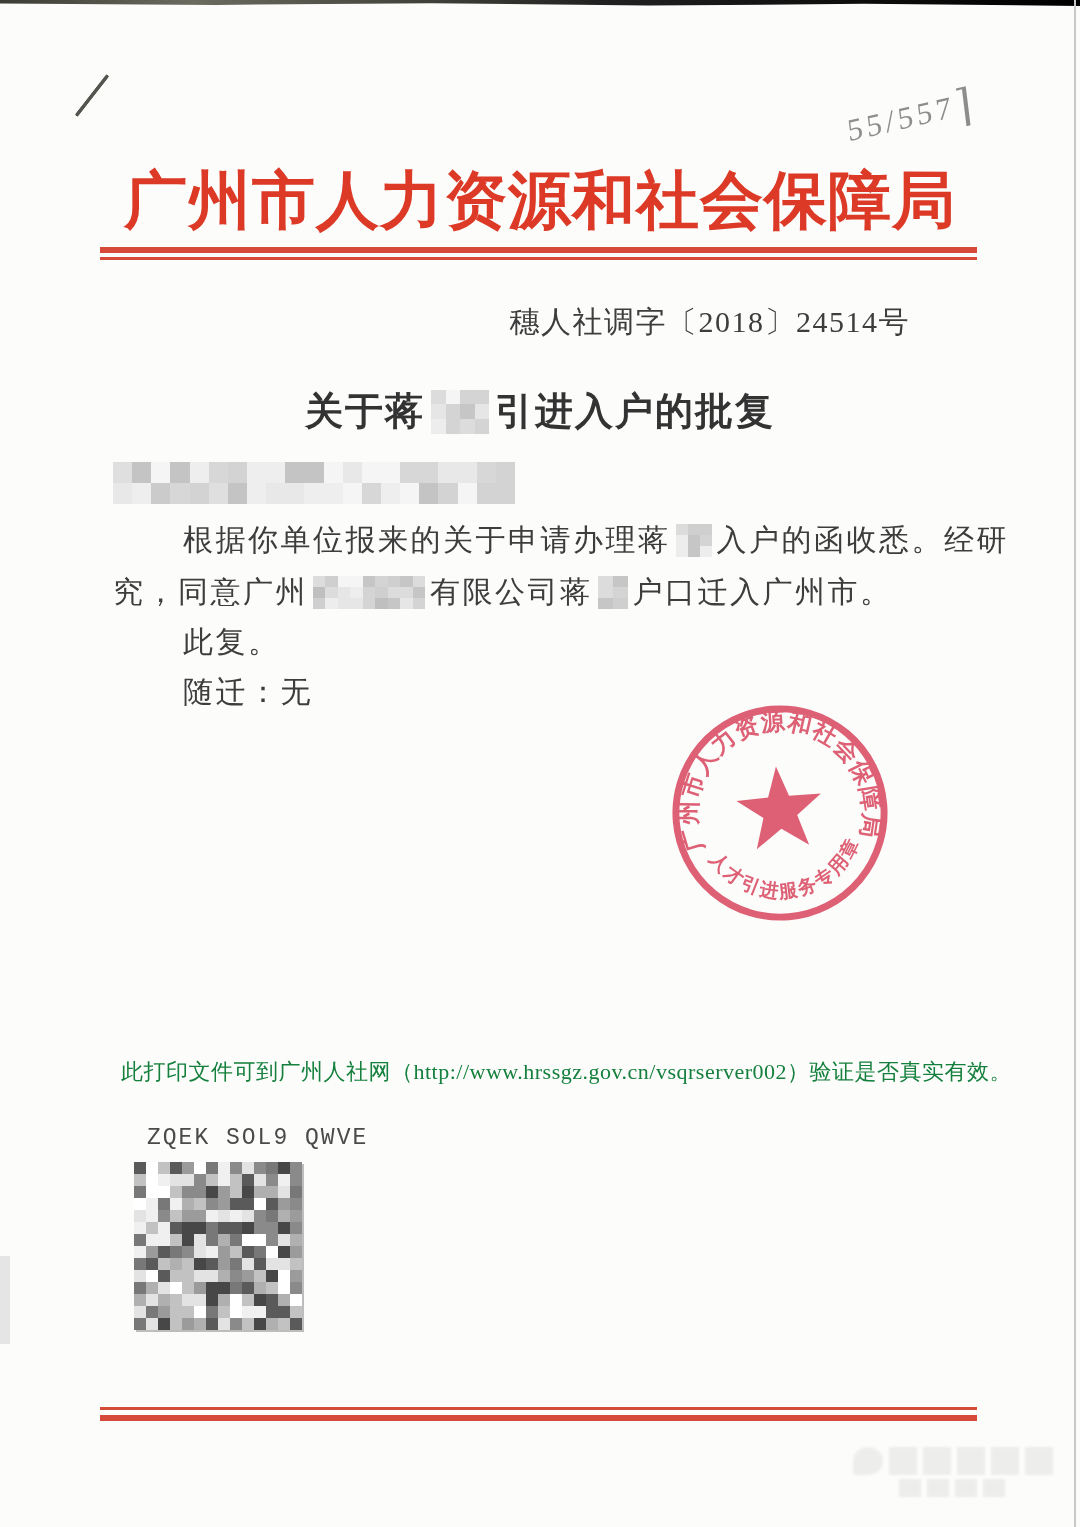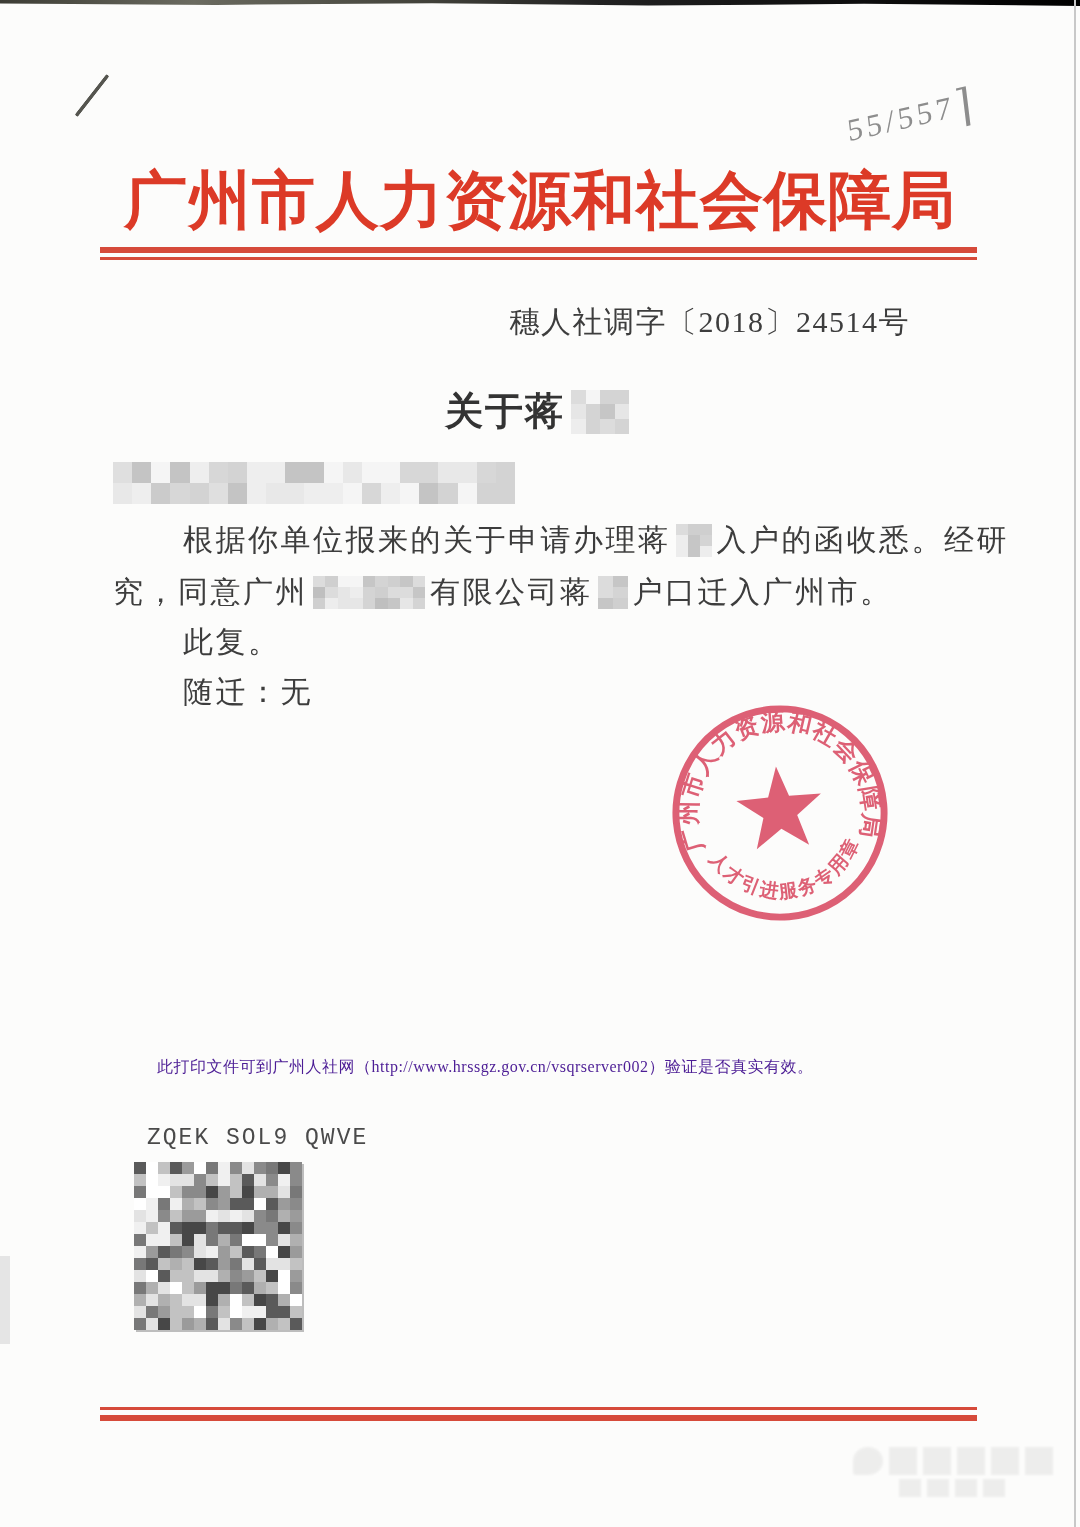--- a/index.html
+++ b/index.html
@@ -59,21 +59,21 @@
   .qr{position:absolute;left:134px;top:1162px;width:168px;height:168px;box-shadow:2px 2px 0 #bdbdbd;}
   
   .doc-date{position:absolute;left:642px;top:860px;font-size:30px;color:#3f3f44;letter-spacing:1px;z-index:1;}
   .seal{position:absolute;left:666px;top:699px;width:228px;height:228px;z-index:2;
     transform:rotate(-5deg);mix-blend-mode:multiply;opacity:.9;}
   .seal-stroke{stroke:var(--seal_red);fill:none;}
   .seal-fill{fill:var(--seal_red);}
   .seal text{fill:var(--seal_red);font-weight:bold;font-family:"Liberation Serif","DejaVu Serif",serif;}
   
   .note{position:absolute;left:150px;top:1012px;font-size:30px;color:var(--ink);letter-spacing:2px;}
-  .verification{position:absolute;left:121px;top:1057px;font-size:16px;color:#4c1d95;letter-spacing:.5px;white-space:nowrap;margin-left:36px;}
+  .verification{position:absolute;left:121px;top:1057px;font-size:22px;color:#15803d;letter-spacing:.5px;white-space:nowrap;}
   .verify-code{position:absolute;left:147px;top:1125px;font-size:23px;letter-spacing:2px;color:#4a4a4a;
     font-family:"Liberation Mono","DejaVu Sans Mono",monospace;}
   
   .watermark{position:absolute;left:853px;top:1447px;width:200px;height:58px;opacity:.12;filter:blur(1px);}
   .watermark .row{display:flex;gap:6px;align-items:center;}
   .watermark .logo{width:30px;height:28px;border-radius:50% 50% 50% 10%;background:#8a8a8a;}
   .watermark .blk{width:28px;height:28px;background:#8a8a8a;}
   .watermark .row2{margin:4px 0 0 46px;}
   .watermark .blk.sm{width:22px;height:18px;}
 </style>
@@ -102,20 +102,21 @@
         <div style="background: rgb(212, 212, 212);"></div>
         <div style="background: rgb(230, 230, 230);"></div>
         <div style="background: rgb(212, 212, 212);"></div>
         <div style="background: rgb(198, 198, 198);"></div>
         <div style="background: rgb(230, 230, 230);"></div>
         <div style="background: rgb(237, 237, 237);"></div>
         <div style="background: rgb(212, 212, 212);"></div>
         <div style="background: rgb(220, 220, 220);"></div>
         <div style="background: rgb(212, 212, 212);"></div>
       </span>
+    <span>引进入户的批复</span>
   </div>
 
   <div class="mosaic addressee" style="grid-template-columns: repeat(21, 1fr); grid-template-rows: repeat(2, 1fr);">
       <div style="background: rgb(220, 220, 220);"></div>
       <div style="background: rgb(191, 191, 191);"></div>
       <div style="background: rgb(245, 245, 245);"></div>
       <div style="background: rgb(191, 191, 191);"></div>
       <div style="background: rgb(237, 237, 237);"></div>
       <div style="background: rgb(212, 212, 212);"></div>
       <div style="background: rgb(207, 207, 207);"></div>

